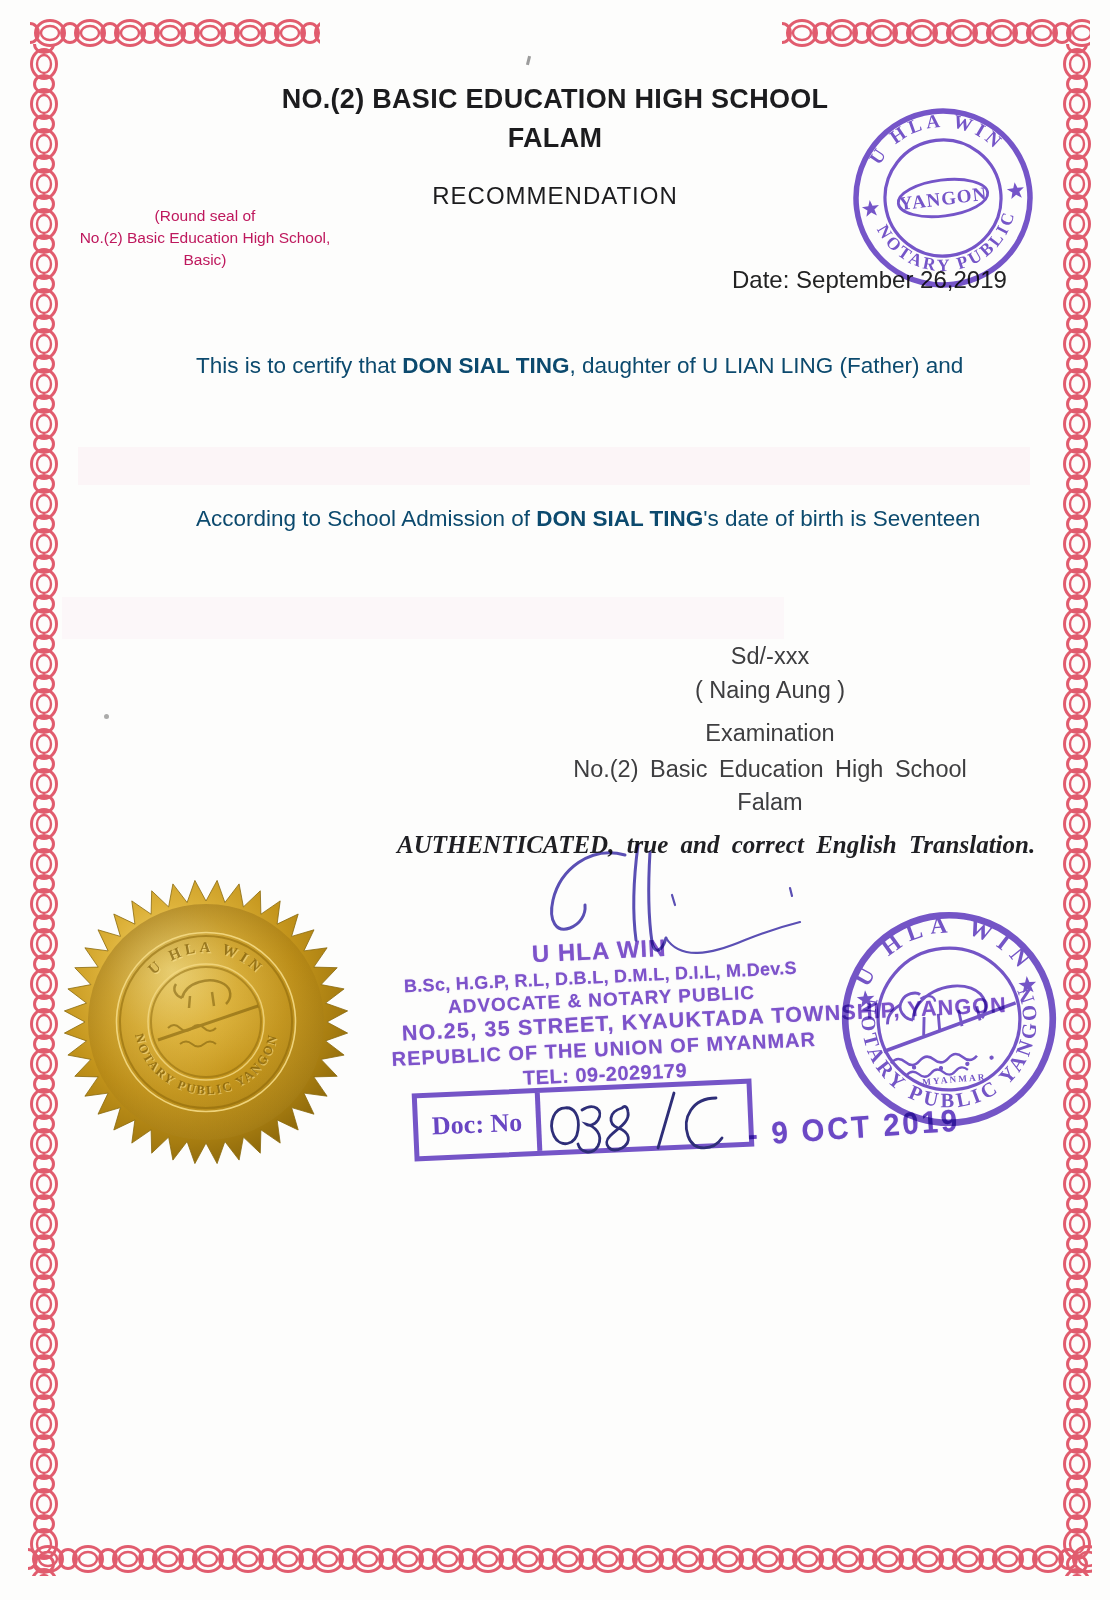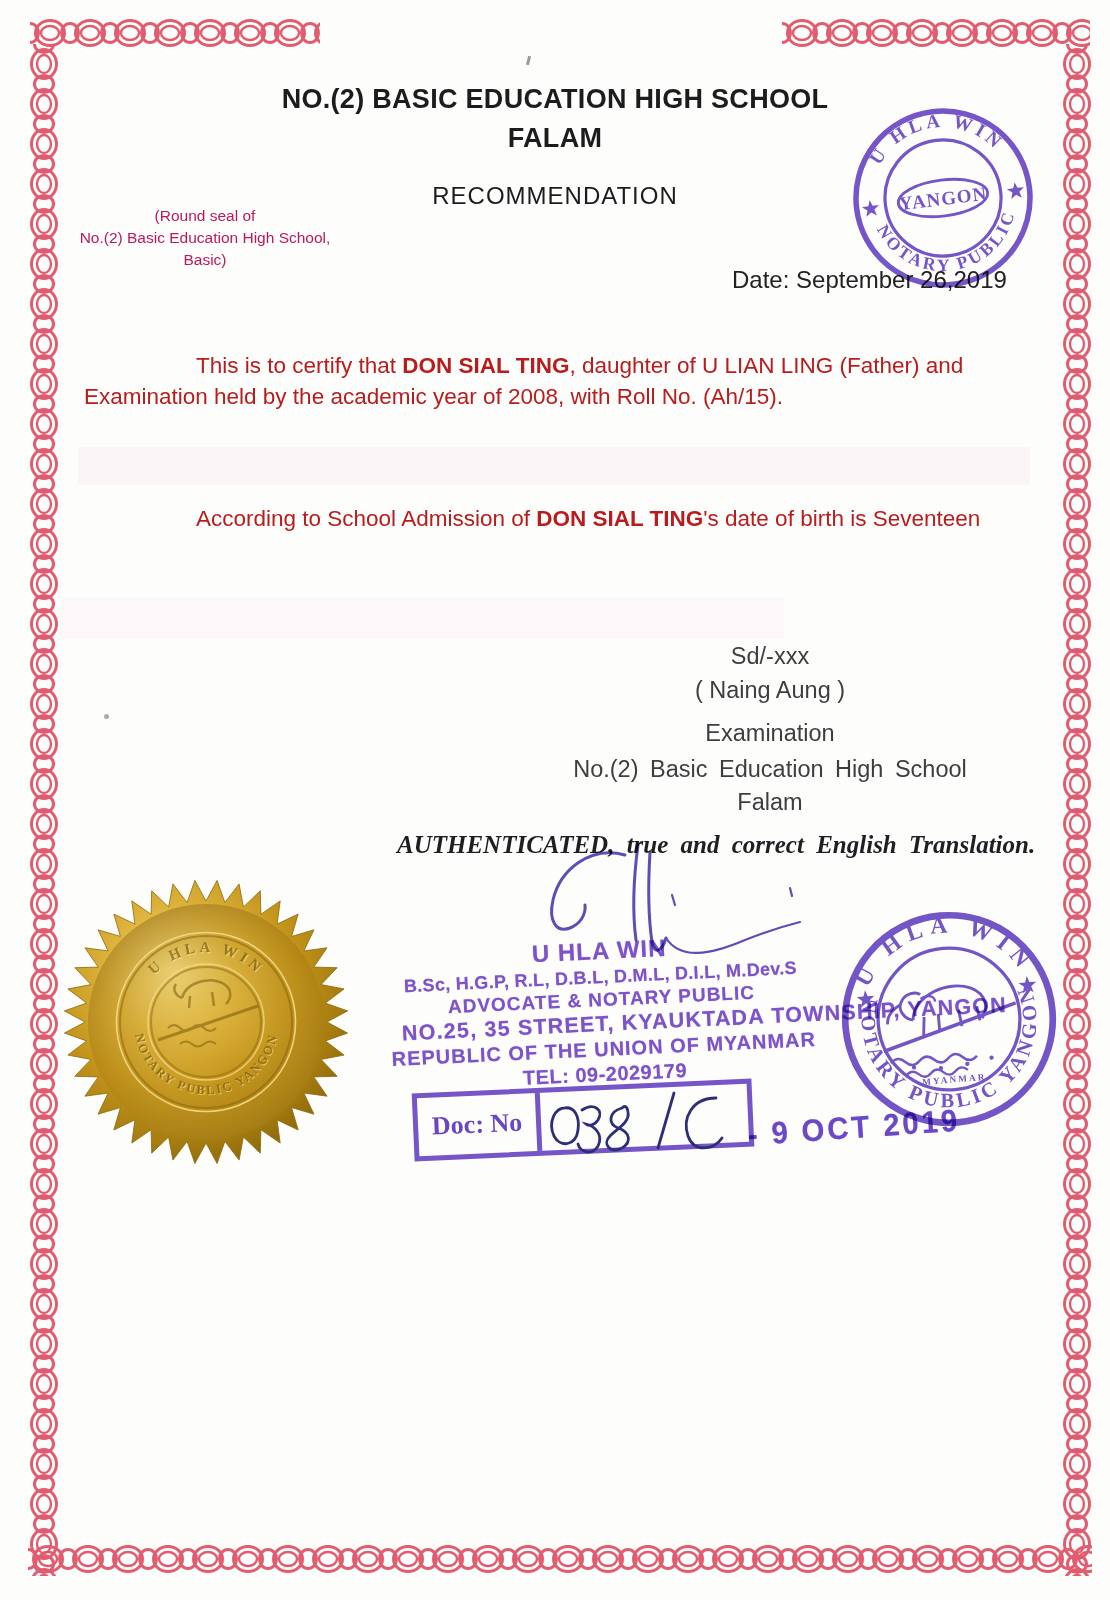--- a/index.html
+++ b/index.html
@@ -25,21 +25,21 @@
   .seal-note{position:absolute;left:70px;top:205px;width:270px;text-align:center;
       font-size:15.5px;line-height:1.42;color:#be185d;}
   .date-line{position:absolute;left:732px;top:266px;font-size:24px;color:#222;}
   
   .band{position:absolute;pointer-events:none;}
   .band1{left:78px;top:447px;width:952px;height:38px;background:#fbedf1;opacity:.5;}
   .band2{left:62px;top:597px;width:722px;height:42px;background:#fcf2f5;opacity:.55;}
   .speck1{position:absolute;left:527px;top:56px;width:3px;height:9px;background:rgba(60,60,60,.5);transform:rotate(14deg);}
   .speck2{position:absolute;left:104px;top:714px;width:5px;height:5px;border-radius:50%;background:rgba(70,70,70,.45);}
   
-  .para{position:absolute;left:84px;width:940px;font-size:22.5px;line-height:31px;color:#b91c1c;}
+  .para{position:absolute;left:84px;width:940px;font-size:22.5px;line-height:31px;color:#0c4a6e;}
   .para1{top:350px;} .para2{top:503px;}
   .pline{white-space:pre-wrap;}
   .indent{text-indent:112px;}
   .bname{font-weight:bold;}
   
   .sig-block{position:absolute;left:520px;top:643px;width:500px;text-align:center;
       font-size:23.5px;color:#3e3e40;}
   .sig-sd{margin-bottom:7px;} .sig-name{margin-bottom:16px;} .sig-title{margin-bottom:9px;}
   .sig-school{margin-bottom:6px;word-spacing:5px;}
   .auth-line{position:absolute;left:397px;top:831px;width:640px;white-space:nowrap;
@@ -139,21 +139,20 @@
   <div class="seal-note">
     <div>(Round seal of</div>
     <div>No.(2) Basic Education High School,</div>
     <div>Basic)</div>
   </div>
 
   <div class="date-line">Date: September 26,2019</div>
 
   <div class="para para1">
     <div class="pline indent"><span>This is to certify that </span><span class="bname">DON SIAL TING</span><span>, daughter of U LIAN LING (Father) and</span></div>
-    <div class="pline">Examination held by the academic year of 2008, with Roll No. (Ah/15).</div>
   </div>
 
   <div class="para para2">
     <div class="pline indent"><span>According to School Admission of </span><span class="bname">DON SIAL TING</span><span>'s date of birth is Seventeen</span></div>
   </div>
 
   <div class="sig-block">
     <div class="sig-sd">Sd/-xxx</div>
     <div class="sig-name">( Naing Aung )</div>
     <div class="sig-title">Examination</div>

